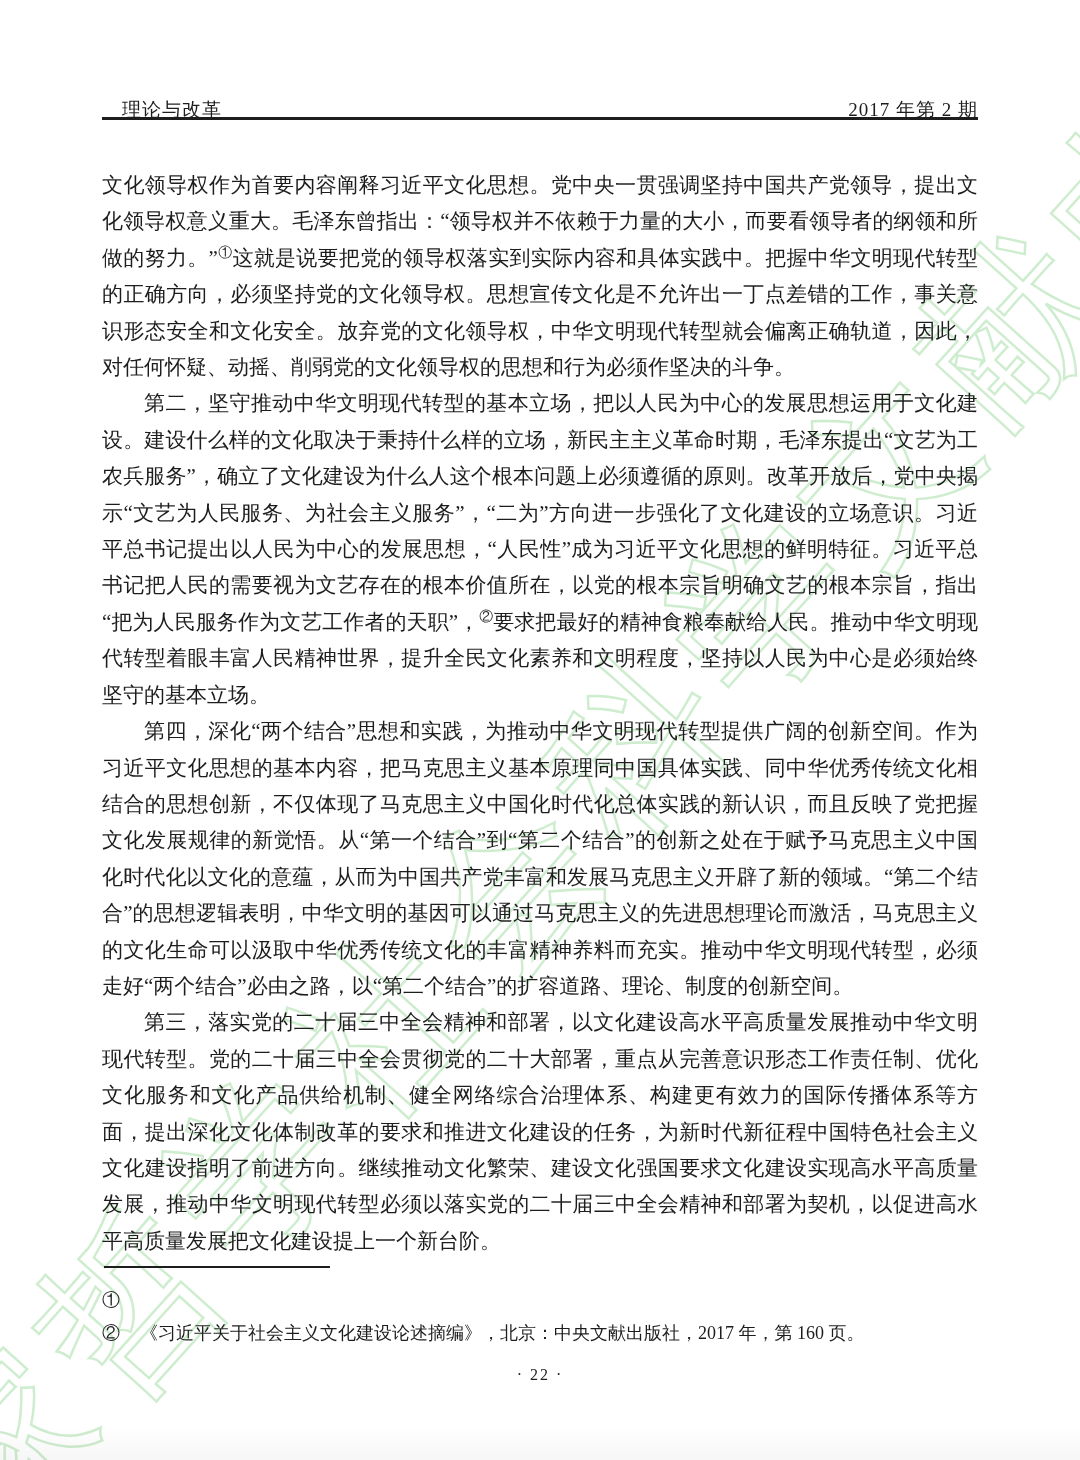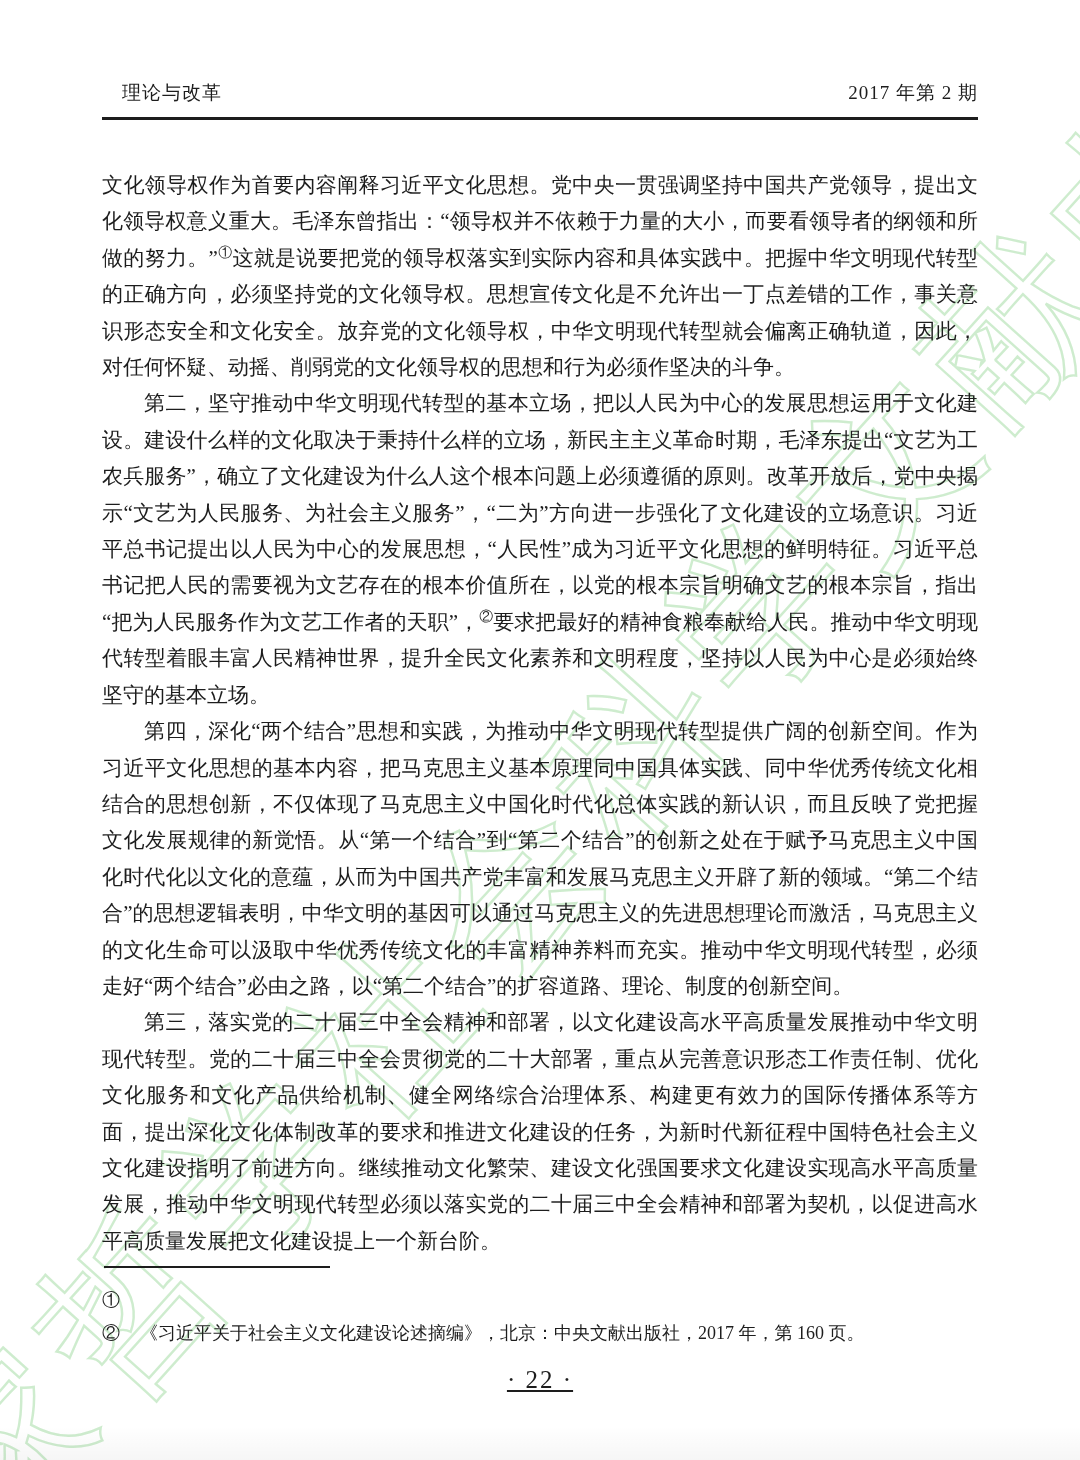--- a/index.html
+++ b/index.html
@@ -17,21 +17,21 @@
     position:absolute;left:0;right:0;bottom:0;height:34px;
     background:linear-gradient(to bottom, rgba(0,0,0,0) 0%, rgba(0,0,0,0.035) 100%);
     pointer-events:none;
   }
   .wm{
     position:absolute;top:0;left:0;z-index:0;
     pointer-events:none;
   }
   .layer{position:relative;z-index:1;}
   .header{
-    position:absolute;top:80px;left:102px;width:876px;
+    position:absolute;top:97px;left:102px;width:876px;
     display:flex;justify-content:space-between;align-items:baseline;
     font-size:19px;letter-spacing:1px;
   }
   .journal{padding-left:20px;}
   .header-rule{
     position:absolute;top:117px;left:102px;width:876px;height:2.5px;
     background:#1d1d1d;
   }
   .body-text{
     position:absolute;top:131px;left:102px;width:876px;
@@ -50,21 +50,21 @@
   }
   .fn-rule{width:226px;height:2px;background:#1d1d1d;margin:0 0 16px 2px;}
   .footnote{
     display:flex;
     font-size:18px;line-height:33px;
     text-align:justify;
   }
   .fn-marker{flex:none;width:38px;}
   .page-number{
     position:absolute;top:1366px;left:0;width:100%;
-    text-align:center;font-size:25px;letter-spacing:2px;text-decoration:underline;
+    text-align:center;font-size:16px;letter-spacing:2px;
   }
 </style>
 </head>
 <body>
 
 <div class="page">
 
   <svg class="wm" width="1080" height="1460" viewBox="0 0 1080 1460" aria-hidden="true">
     <text x="620" y="850" text-anchor="middle" font-size="172" letter-spacing="16" fill="none" stroke-width="2.4" opacity="0.85" transform="rotate(-48 620 850)" stroke="#c6e9c6">国家哲学社会科学文献中心</text>
   </svg>

